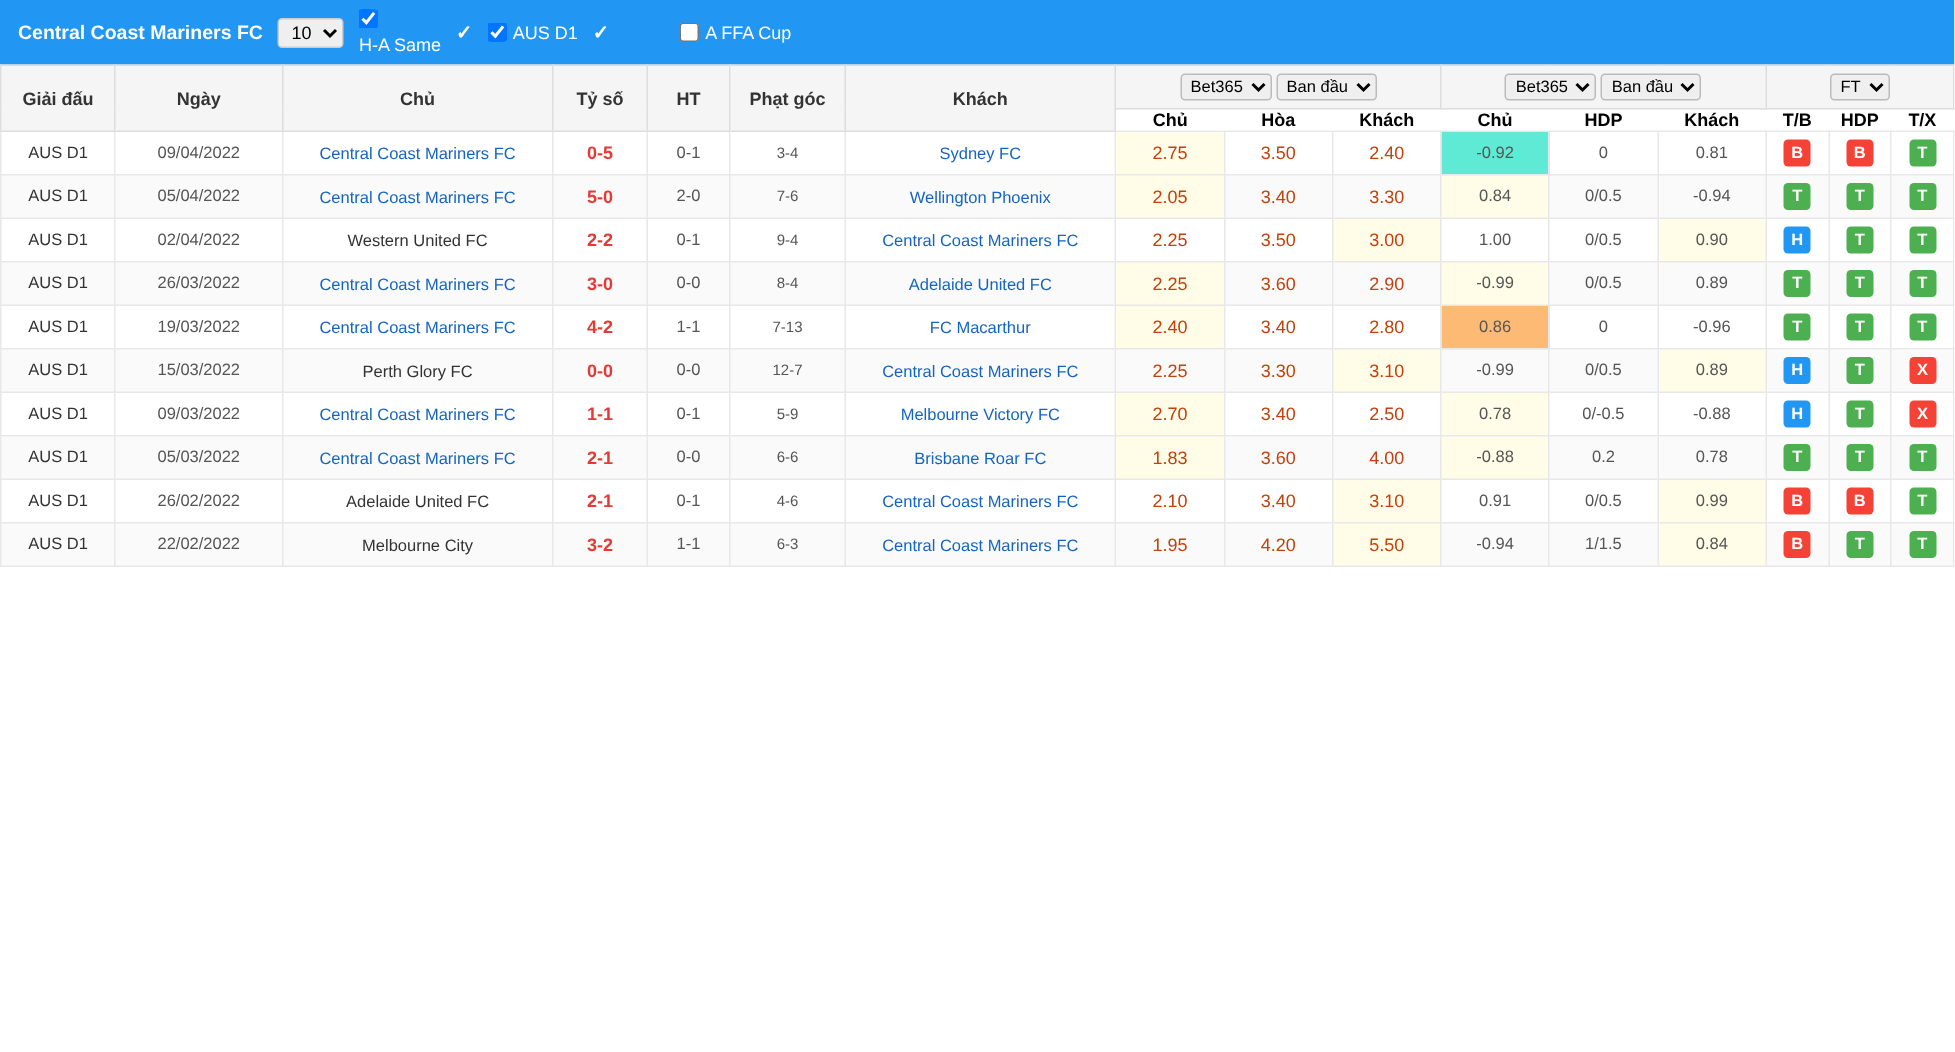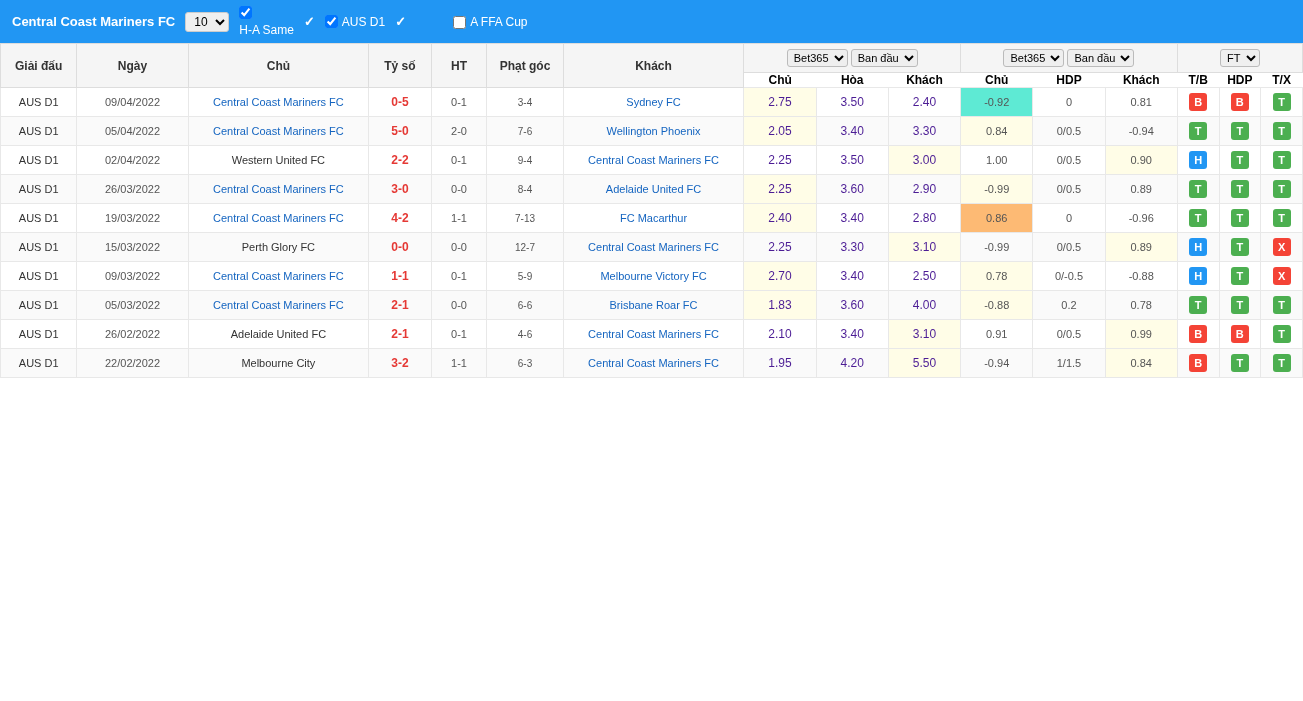--- a/index.html
+++ b/index.html
@@ -53,21 +53,21 @@
       vertical-align: middle;
     }
     .td-league { font-size: 11px; color: #333; }
     .td-date { font-size: 11px; color: #555; white-space: nowrap; }
     .td-team { font-size: 11px; color: #1565c0; cursor: pointer; }
     .td-team.home { color: #333; }
     .td-team.highlighted { color: #1565c0; }
     .td-score { font-weight: bold; color: #e53935; font-size: 12px; }
     .td-ht { font-size: 11px; color: #555; }
     .td-corner { font-size: 10px; color: #555; }
-    .td-odds { font-size: 12px; color: #4c1d95; }
+    .td-odds { font-size: 12px; color: #c2410c; }
     .td-hdp { font-size: 11px; color: #555; }
     
     
     .badge {
       display: inline-block;
       width: 18px;
       height: 18px;
       border-radius: 3px;
       color: #fff;
       font-size: 11px;
@@ -117,21 +117,21 @@
     <span style="display:flex;align-items:flex-start;gap:4px;flex-direction:column;">
       <input type="checkbox" checked="" style="">
       <span style="font-weight:normal;font-size:12px;">H-A Same</span>
     </span>
     <span style="color:#fff;">✓</span>
     <span style="display:flex;align-items:center;gap:4px;">
       <input type="checkbox" checked="" style="">
       <span style="font-weight:normal;font-size:12px;">AUS D1</span>
     </span>
     <span style="color:#fff;">✓</span>
-    <span style="display:flex;align-items:flex-end;gap:4px;padding-left:37px;">
+    <span style="display:flex;align-items:flex-start;gap:4px;padding-left:37px;">
       <input type="checkbox" style="">
       <span style="font-weight:normal;font-size:12px;">A FFA Cup</span>
     </span>
   </div>
 
   <table>
     <thead>
 
       <tr class="thead-controls">
         <th rowspan="2" class="col-fixed-left">Giải đấu</th>

